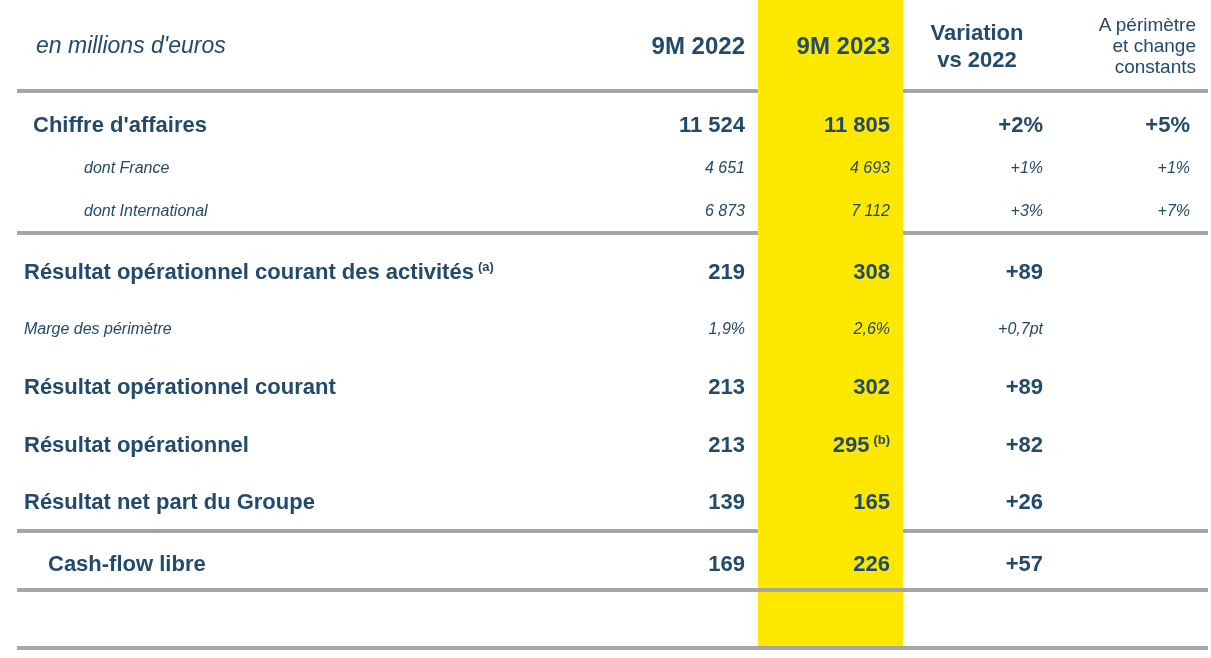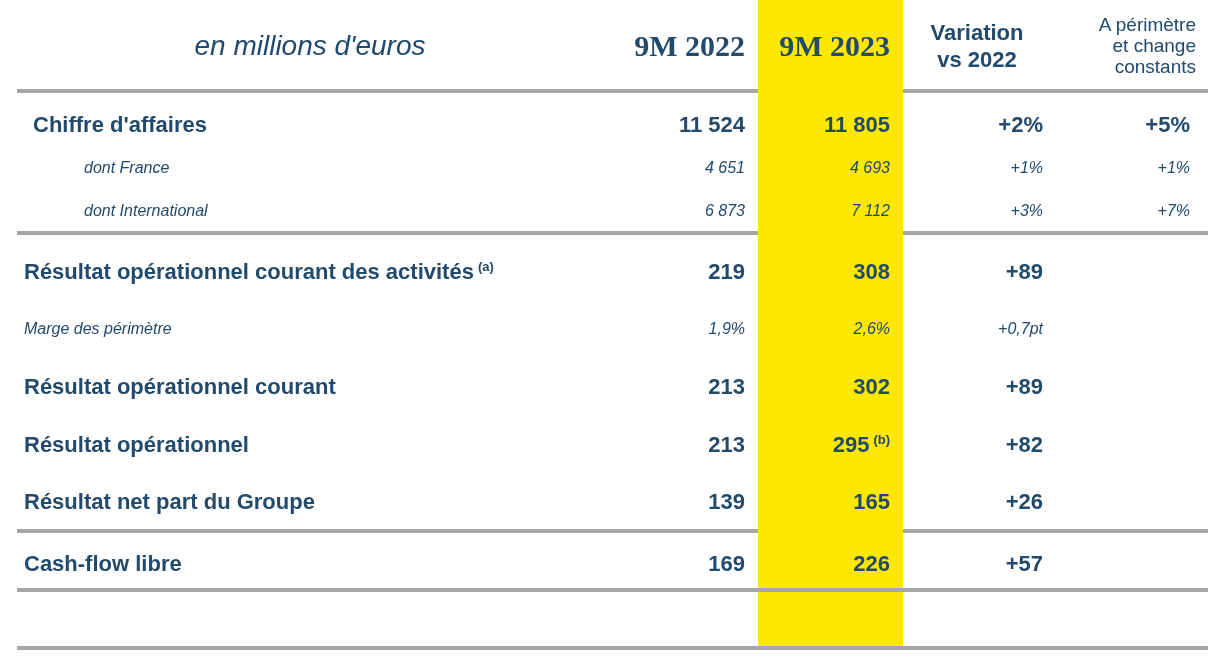--- a/index.html
+++ b/index.html
@@ -24,40 +24,40 @@
   .hl-2{top:231px;}
   .hl-3{top:529px;}
   .hl-4{top:588px;}
   .hl-5{top:646px;}
 
   .grid{position:relative;z-index:3;display:flex;flex-direction:column;width:100%;height:100%;}
   .section{display:flex;flex-direction:column;box-sizing:border-box;}
   .sec-head{height:91px;}
   .sec-a{height:142px;padding-top:12px;padding-left:9px;}
   .sec-b{height:298px;padding-top:10px;}
-  .sec-c{height:57px;padding-top:8px;}
+  .sec-c{height:57px;padding-top:8px;margin-left:24px;}
   .sec-d{height:58px;padding-top:8px;}
 
   .row{display:flex;align-items:center;flex:1;min-height:0;}
   .cell-label{flex:1;padding-left:24px;box-sizing:border-box;white-space:nowrap;}
   .c2{width:158px;text-align:right;padding-right:13px;box-sizing:border-box;white-space:nowrap;}
   .c3{width:145px;text-align:right;padding-right:13px;box-sizing:border-box;white-space:nowrap;}
   .c4{width:152px;text-align:right;padding-right:12px;box-sizing:border-box;white-space:nowrap;}
   .c5{width:156px;text-align:right;padding-right:21px;box-sizing:border-box;white-space:nowrap;}
 
   .row.bold{font-weight:bold;font-size:22px;}
   .row.italic{font-style:italic;font-size:16px;font-weight:normal;}
   .row.indent .cell-label{padding-left:75px;}
 
   .sup{font-size:13px;font-weight:bold;position:relative;top:-8px;margin-left:4px;letter-spacing:0;}
 
   
   .header-row{display:flex;align-items:center;height:100%;}
-  .unit-label{flex:1;padding-left:20px;font-style:italic;font-size:28px;box-sizing:border-box;text-align:center;}
-  .h2,.h3{font-weight:bold;font-size:30px;font-family:Liberation Serif, serif;}
+  .unit-label{flex:1;padding-left:36px;font-style:italic;font-size:23px;box-sizing:border-box;}
+  .h2,.h3{font-weight:bold;font-size:24px;}
   .h4{width:152px;text-align:center;padding-right:4px;font-weight:bold;font-size:22px;line-height:27px;box-sizing:border-box;}
   .h5{width:156px;text-align:right;padding-right:15px;font-size:19px;line-height:21px;box-sizing:border-box;}
 </style>
 </head>
 <body>
 
 <div class="wrap">
 
   <div class="yellow-band"></div>
 

